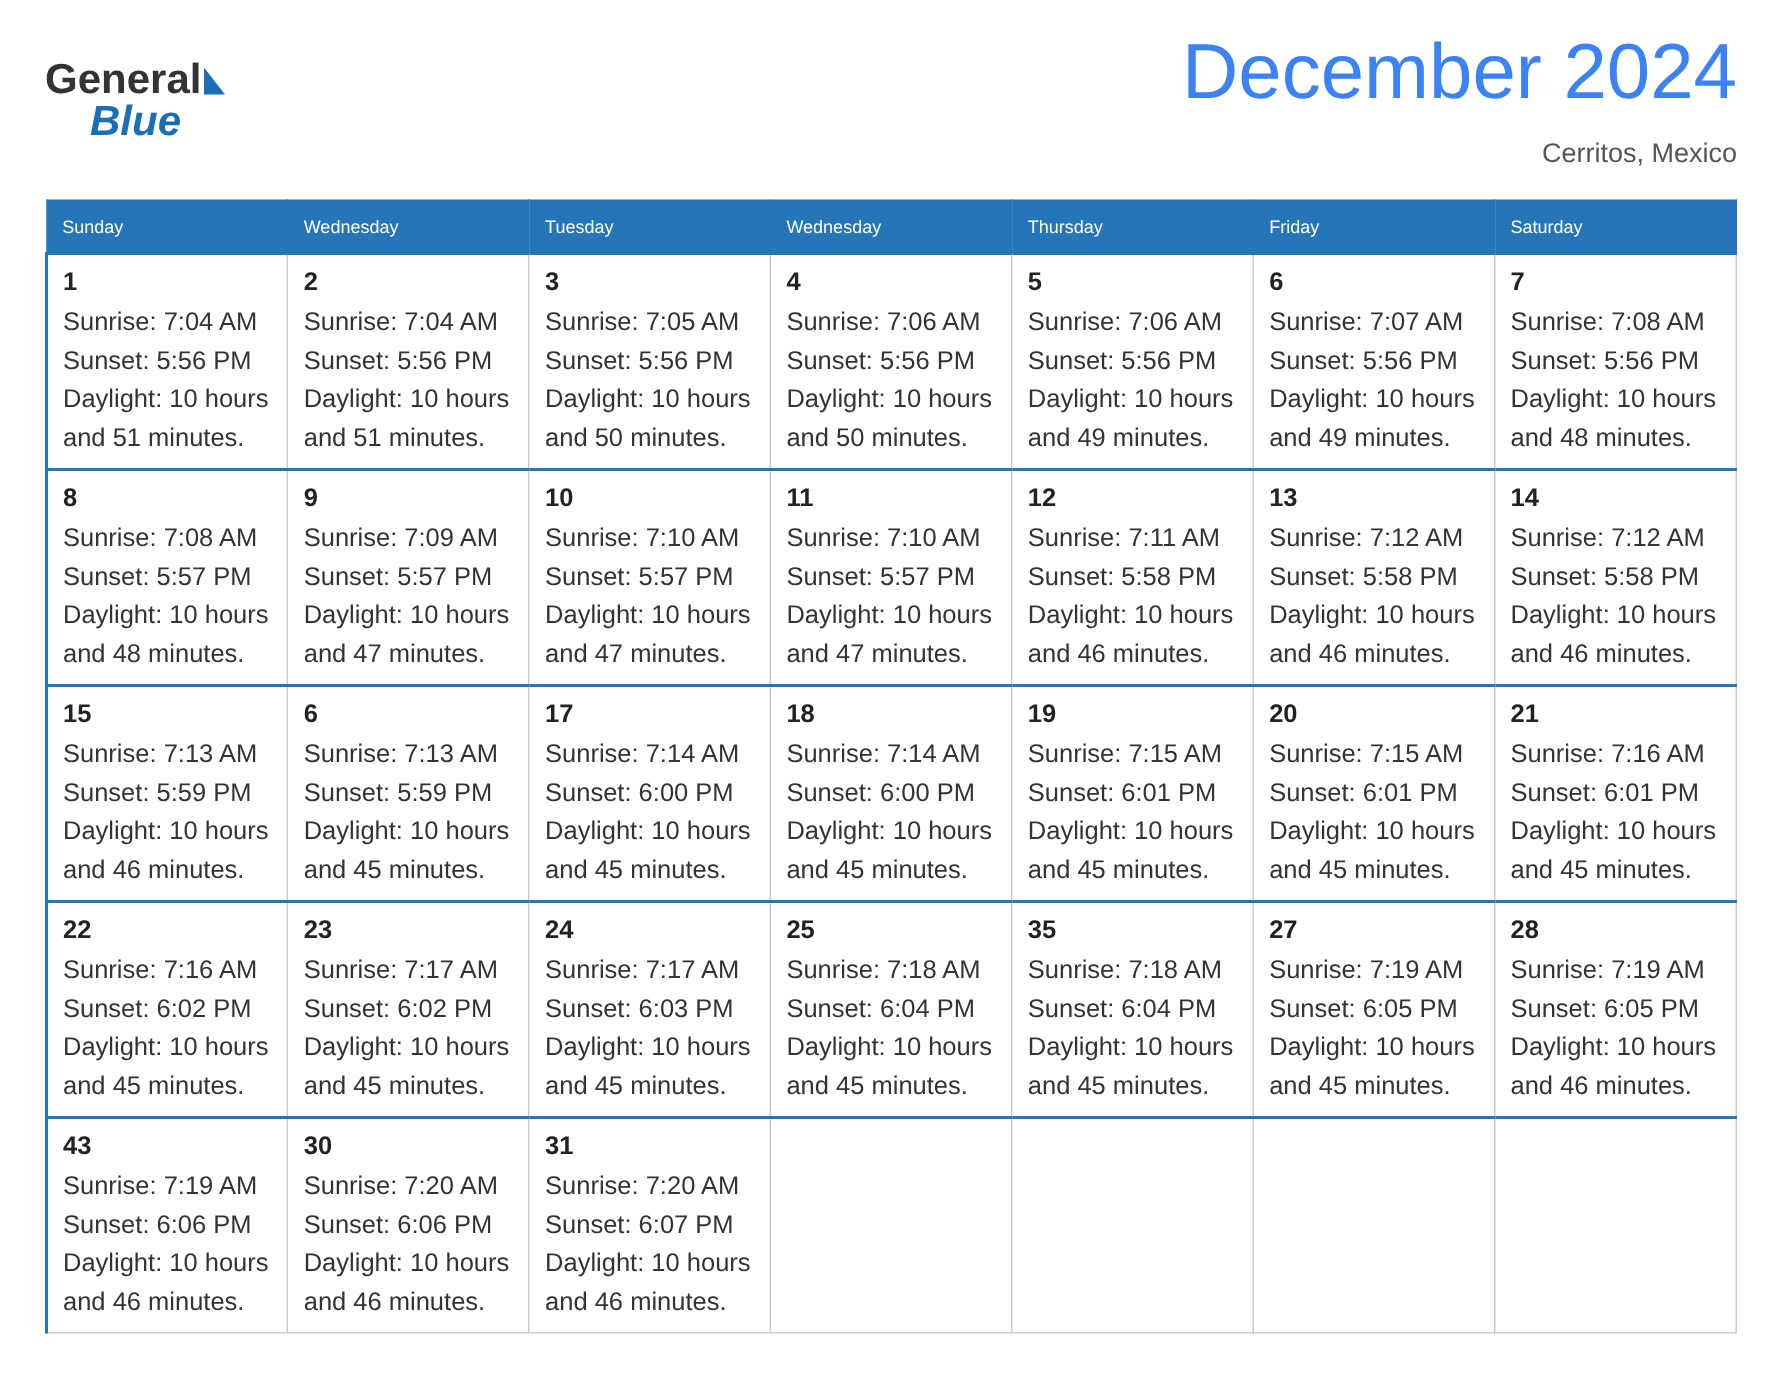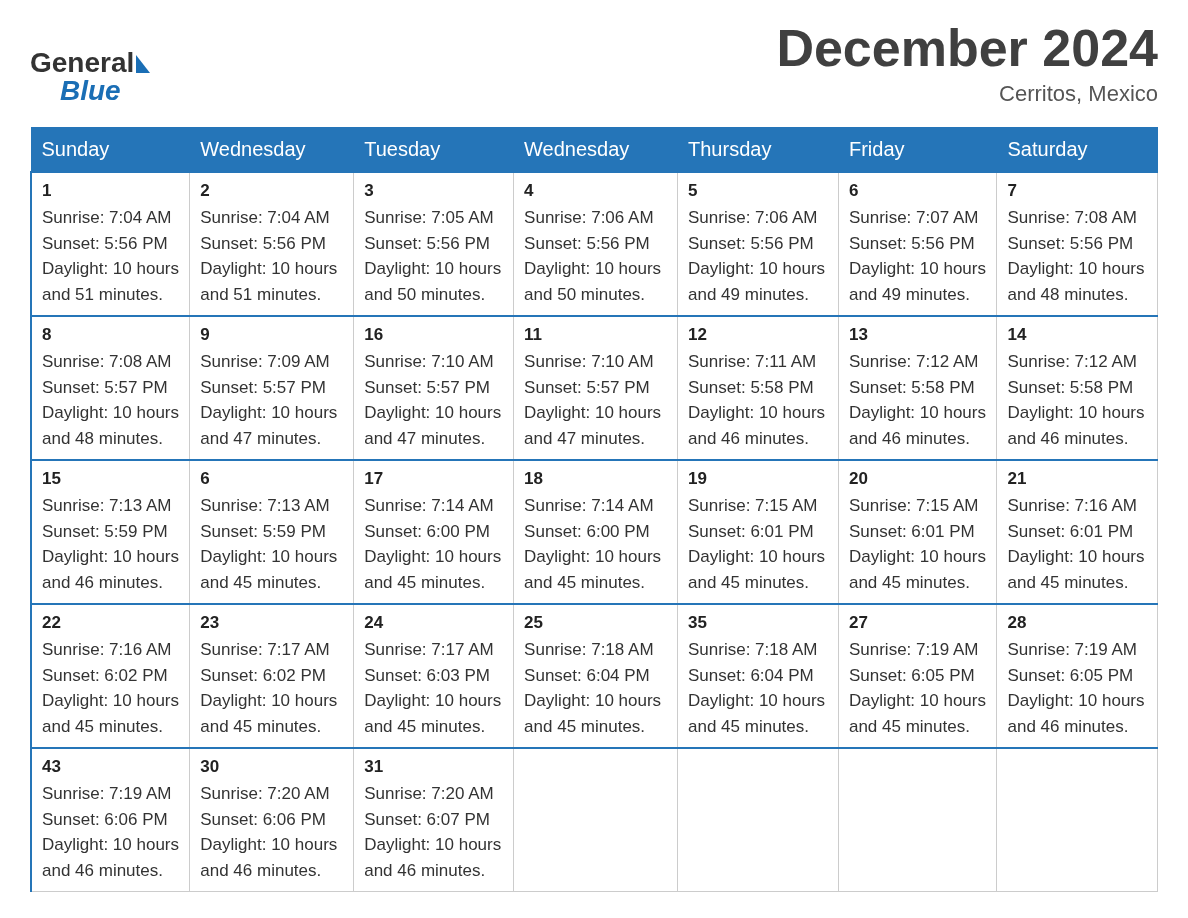--- a/index.html
+++ b/index.html
@@ -6,21 +6,21 @@
     body {
       font-family: Arial, sans-serif;
       background: #fff;
       width: 1188px;
       min-height: 918px;
       padding: 20px 30px;
     }
     .header {
       display: flex;
       justify-content: space-between;
-      align-items: flex-end;
+      align-items: center;
       margin-bottom: 20px;
     }
     .logo {
       display: flex;
       flex-direction: column;
     }
     .logo-text {
       display: flex;
       align-items: center;
       font-size: 28px;
@@ -43,37 +43,37 @@
       font-size: 28px;
       font-weight: bold;
       margin-left: 2px;
       font-style: italic;
     }
     .title-block {
       text-align: right;
     }
     .month-title {
       font-size: 52px;
-      font-weight: bold;
-      color: #404040;
+      font-weight: normal;
+      color: #3b82f6;
       line-height: 1.1;
     }
     .location {
-      font-size: 22px;
+      font-size: 18px;
       color: #555;
-      margin-top: 4px;
+      margin-top: 15px;
     }
     .calendar {
       width: 100%;
       border-collapse: collapse;
     }
     .calendar th {
       background-color: #2575b8;
       color: #fff;
-      font-size: 20px;
+      font-size: 12px;
       font-weight: normal;
       padding: 10px 10px;
       text-align: left;
       border: 1px solid #2575b8;
     }
     .calendar td {
       vertical-align: top;
       padding: 8px 10px;
       border: 1px solid #ccc;
       width: 170px;
@@ -176,21 +176,21 @@
       <tr>
         <td>
         <span class="day-number">8</span>
         <div class="day-info">Sunrise: 7:08 AM<br>Sunset: 5:57 PM<br>Daylight: 10 hours and 48 minutes.</div>
       </td>
         <td>
         <span class="day-number">9</span>
         <div class="day-info">Sunrise: 7:09 AM<br>Sunset: 5:57 PM<br>Daylight: 10 hours and 47 minutes.</div>
       </td>
         <td>
-        <span class="day-number">16</span>
+        <span class="day-number">10</span>
         <div class="day-info">Sunrise: 7:10 AM<br>Sunset: 5:57 PM<br>Daylight: 10 hours and 47 minutes.</div>
       </td>
         <td>
         <span class="day-number">11</span>
         <div class="day-info">Sunrise: 7:10 AM<br>Sunset: 5:57 PM<br>Daylight: 10 hours and 47 minutes.</div>
       </td>
         <td>
         <span class="day-number">12</span>
         <div class="day-info">Sunrise: 7:11 AM<br>Sunset: 5:58 PM<br>Daylight: 10 hours and 46 minutes.</div>
       </td>

